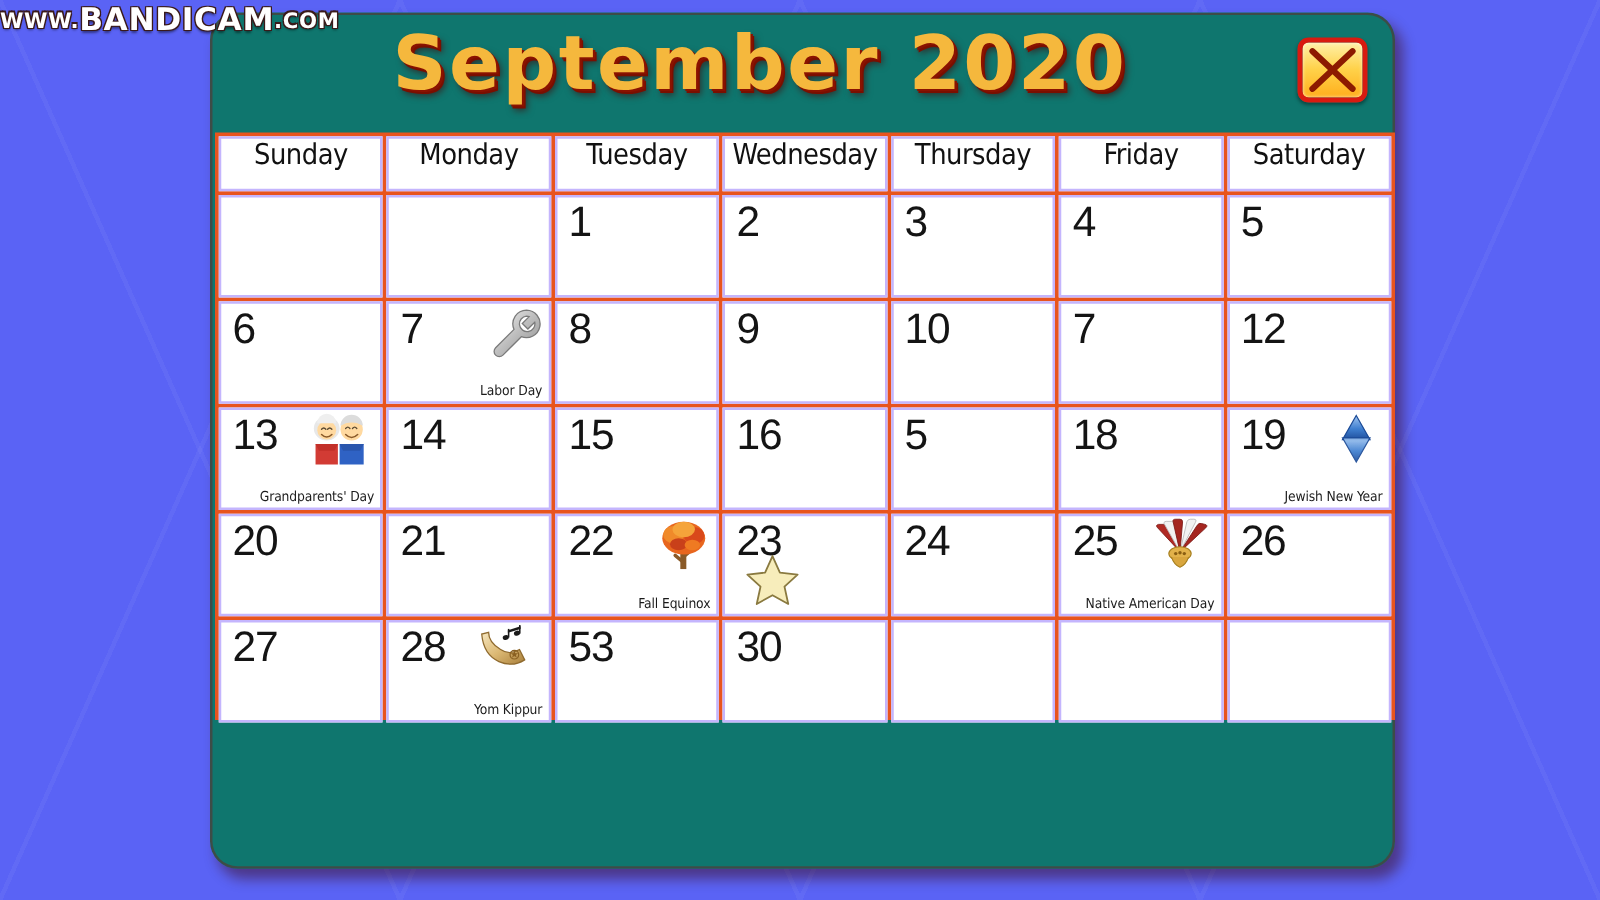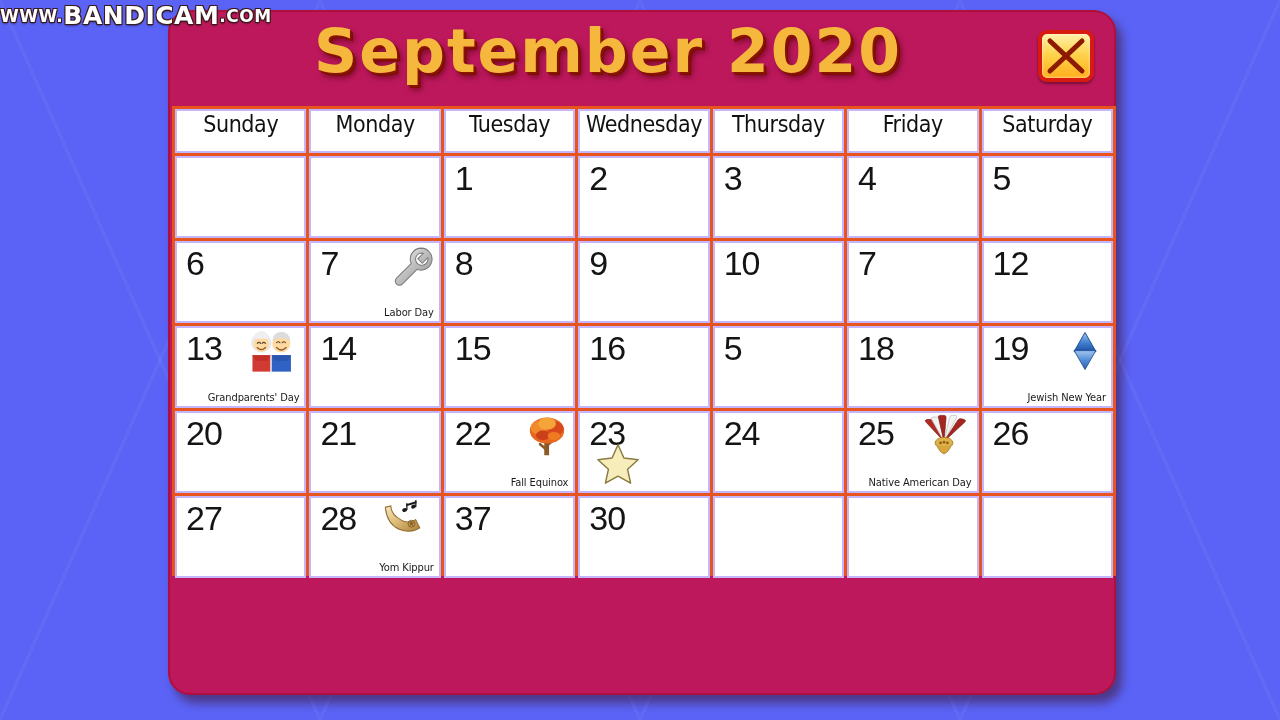--- a/index.html
+++ b/index.html
@@ -56,21 +56,21 @@
   .wm-small { font-size: 17px; vertical-align: 2px; }
   .wm-big   { font-size: 25px; }
 
   
   .panel {
     position: absolute;
     left: 168px;
     top: 10px;
     width: 948px;
     height: 685px;
-    background: #be185d;
+    background: #0f766e;
     border-radius: 22px;
     box-shadow: 6px 8px 10px rgba(60,0,0,0.45);
     overflow: hidden;
   }
   .panel-inner-edge {
     position: absolute;
     inset: 0;
     border-radius: 22px;
     box-shadow: inset 0 0 0 2px rgba(150,0,0,0.35);
     pointer-events: none;
@@ -427,21 +427,21 @@
       <rect x="36.4" y="6" width="1.8" height="10"></rect>
       <ellipse cx="47" cy="11" rx="3.6" ry="2.8" transform="rotate(-20 47 11)"></ellipse>
       <rect x="49.4" y="1.5" width="1.8" height="10"></rect>
       <path d="M36.4 7.5 L51.2 3 v3 L36.4 10.5z"></path>
     </g>
   </svg>
                 </div>
                 <div class="holiday-label">Yom Kippur</div>
               </td>
               <td class="day">
-                <div class="daynum">37</div>
+                <div class="daynum">53</div>
               </td>
               <td class="day">
                 <div class="daynum">30</div>
               </td>
               <td class="blank"></td>
               <td class="blank"></td>
               <td class="blank"></td>
             </tr>
           </tbody>
       </table>

